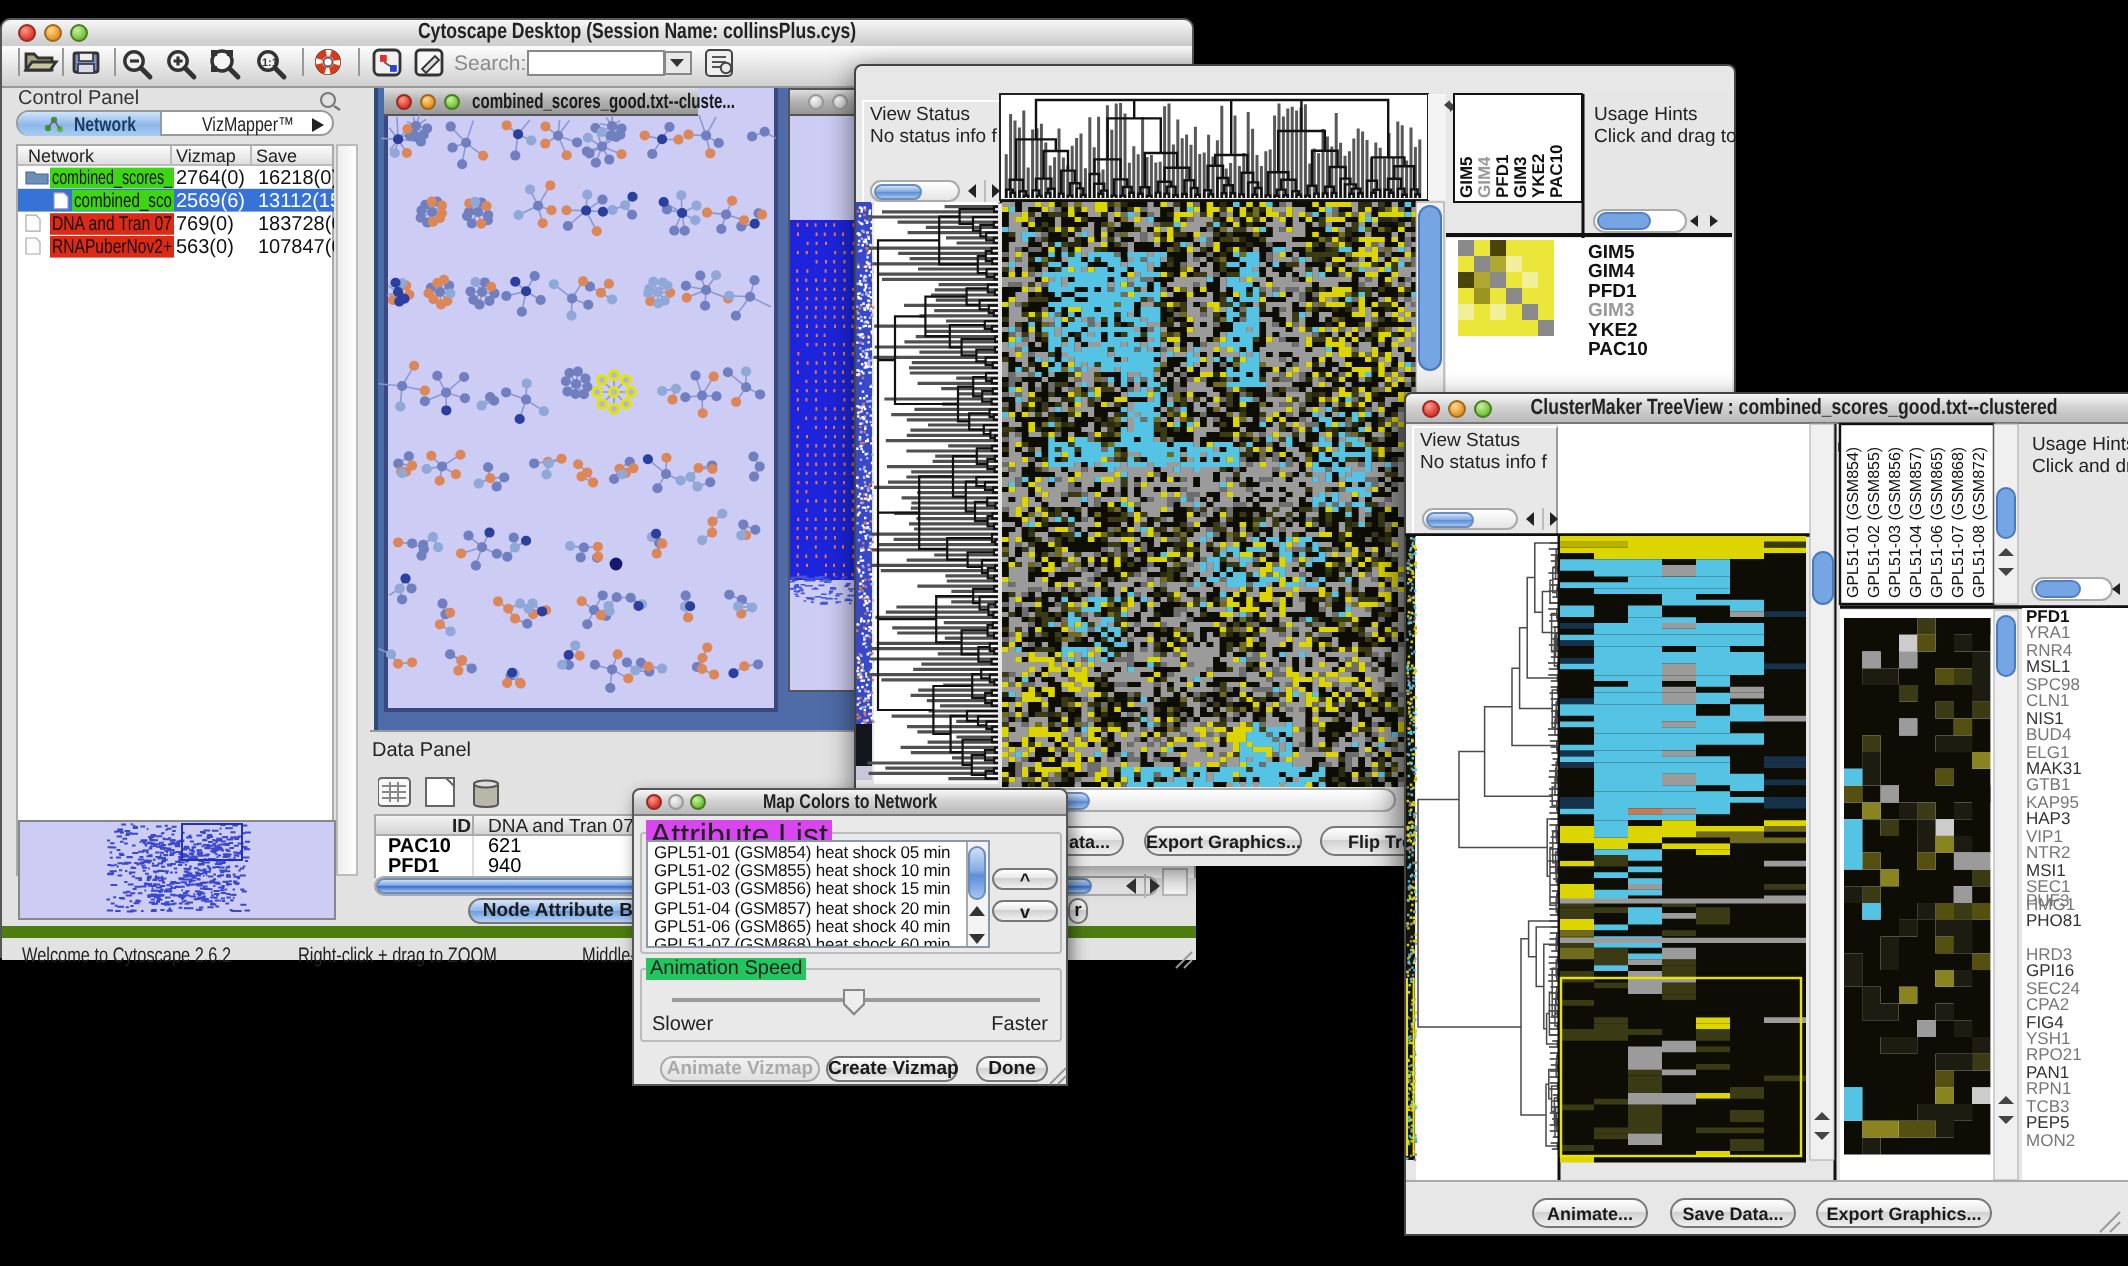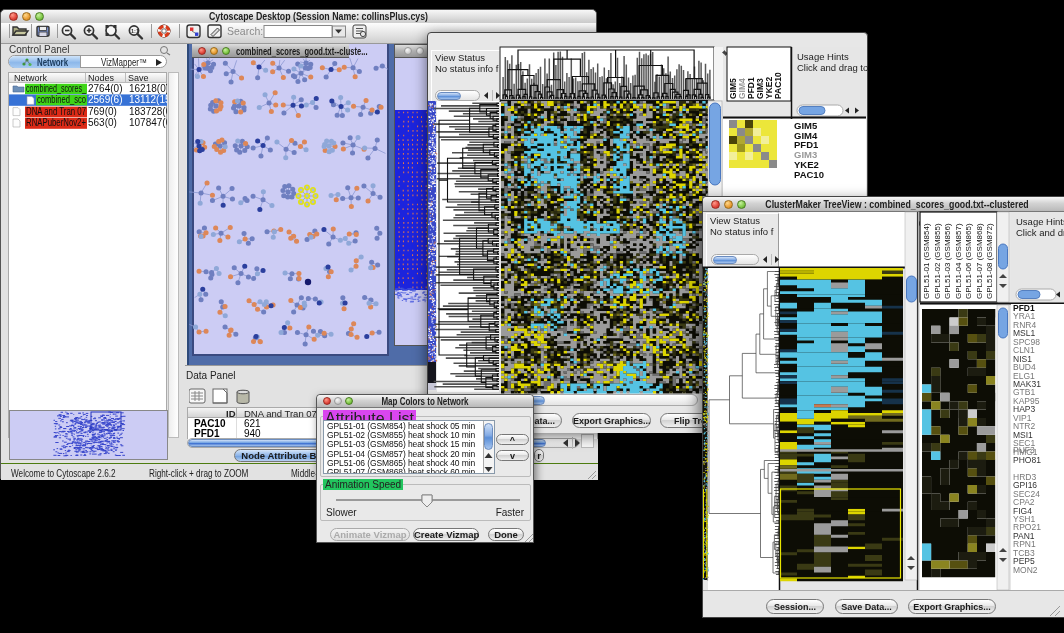--- a/index.html
+++ b/index.html
@@ -91,21 +91,21 @@
             <path d="M18 4l-3 4M18 4l3 4.5" stroke="#666" stroke-width="0.7"></path>
           </g>
    <text x="28" y="9.5" font-size="10" font-weight="bold" fill="#1a3a5c" textLength="31" lengthAdjust="spacingAndGlyphs">Network</text>
    <text x="92" y="9.5" font-size="10" fill="#222" textLength="46" lengthAdjust="spacingAndGlyphs">VizMapper™</text>
    <path d="M147 3l6 3.5-6 3.5z" fill="#222"></path>
         </svg>
   </div>
   <div class="abs" style="left:7px;top:28px;width:159px;height:366px;background:#fff;border:1px solid #aaa">
    <div class="abs" style="left:0;top:0;width:100%;height:9.5px;background:linear-gradient(#fcfcfc,#dedede);border-bottom:1px solid #bbb;font-size:9px;color:#222">
     <span style="position:absolute;left:5px">Network</span>
-          <span style="position:absolute;left:79px">Nodes</span>
+          <span style="position:absolute;left:79px">Vizmap</span>
           <span style="position:absolute;left:119px">Save</span>
     <div class="abs" style="left:76px;top:0;width:1px;height:9.5px;background:#bbb"></div>
     <div class="abs" style="left:116px;top:0;width:1px;height:9.5px;background:#bbb"></div>
    </div>
    <svg width="158" height="60" style="top:10px">
     <g font-size="10" fill="#111">
      <path d="M4 3v6h11v-5h-6l-1-1z" fill="#6c8fb8" stroke="#4a6a94" stroke-width="0.6"></path>
      <rect x="16" y="0.8" width="62" height="10.4" fill="#3fd517"></rect>
      <text x="17" y="9" textLength="60" lengthAdjust="spacingAndGlyphs">combined_scores_</text>
             <text x="79" y="9">2764(0)</text>
@@ -202,21 +202,21 @@
   <div class="thumb" style="left:3px;top:73px;width:358px;height:8px;background:linear-gradient(#cfe0f7,#76a5e3 45%,#3b6fd0 55%,#a7c5ee)"></div>
   <svg width="36" height="12" style="left:376px;top:71px">
         <path d="M7 2l-5 4 5 4z" fill="#333"></path>
         <path d="M14 2l5 4-5 4z" fill="#333"></path>
         <path d="M11.5 0v12" stroke="#bbb"></path>
       </svg>
   <div class="abs" style="left:396px;top:68px;width:13px;height:14px;background:#f8f8f8;border:1px solid #bbb"></div>
   <div class="btn" style="left:49px;top:83px;width:112px;height:13px;line-height:12px;background:linear-gradient(#d6e6fa,#8db4e8 50%,#6b9dde 51%,#b8d2f2);font-size:9.5px">Node Attribute Brows</div>
   <div class="btn" style="left:349px;top:83px;width:10px;height:13px;line-height:12px;font-size:9.5px">r</div>
  </div>
- <div class="abs" style="left:0;top:453px;width:597px;height:17px;background:#e2e2e2;border-top:1px solid #4d7c0f;font-size:10.5px;color:#222">
+ <div class="abs" style="left:0;top:453px;width:597px;height:17px;background:#e2e2e2;border-top:6px solid #4d7c0f;font-size:10.5px;color:#222">
   <span style="position:absolute;left:10px;top:3px;transform:scaleX(0.78);transform-origin:0 0;white-space:nowrap">Welcome to Cytoscape 2.6.2</span>
   <span style="position:absolute;left:148px;top:3px;transform:scaleX(0.78);transform-origin:0 0;white-space:nowrap">Right-click + drag  to  ZOOM</span>
   <span style="position:absolute;left:290px;top:3px;transform:scaleX(0.78);transform-origin:0 0;white-space:nowrap">Middle-</span>
   <svg width="10" height="10" style="left:586px;top:6px">
         <path d="M9 1L1 9M9 5L5 9" stroke="#999" stroke-width="1"></path>
       </svg>
  </div>
 </div>
 
 <div class="abs" style="left:427px;top:32px;width:441px;height:401px;background:#e7e7e7;border:1px solid #444;border-radius:4px 4px 0 0;box-shadow:0 3px 14px rgba(0,0,0,0.55)">
@@ -439,21 +439,21 @@
     <div style="position:absolute;left:2px;top:201.6px;font-size:8.5px;color:#333;font-weight:normal">FIG4</div>
     <div style="position:absolute;left:2px;top:210px;font-size:8.5px;color:#777;font-weight:normal">YSH1</div>
     <div style="position:absolute;left:2px;top:218.4px;font-size:8.5px;color:#777;font-weight:normal">RPO21</div>
     <div style="position:absolute;left:2px;top:226.9px;font-size:8.5px;color:#333;font-weight:normal">PAN1</div>
     <div style="position:absolute;left:2px;top:235.3px;font-size:8.5px;color:#777;font-weight:normal">RPN1</div>
     <div style="position:absolute;left:2px;top:243.8px;font-size:8.5px;color:#777;font-weight:normal">TCB3</div>
     <div style="position:absolute;left:2px;top:252.2px;font-size:8.5px;color:#333;font-weight:normal">PEP5</div>
     <div style="position:absolute;left:2px;top:260.6px;font-size:8.5px;color:#777;font-weight:normal">MON2</div>
   </div>
 <div class="abs" style="left:703px;top:590px;width:361px;height:27px;background:#e7e7e7;border-top:1px solid #aaa">
- <div class="btn" style="left:63px;top:8px;width:58px;height:15px;line-height:14px;font-size:9px">Session...</div>
+ <div class="btn" style="left:63px;top:8px;width:58px;height:15px;line-height:14px;font-size:9px">Animate...</div>
  <div class="btn" style="left:132px;top:8px;width:63px;height:15px;line-height:14px;font-size:9px">Save Data...</div>
  <div class="btn" style="left:205px;top:8px;width:88px;height:15px;line-height:14px;font-size:9px">Export Graphics...</div>
  <svg width="12" height="12" style="left:346px;top:14px">
       <path d="M11 1L1 11M11 6L6 11" stroke="#999" stroke-width="1"></path>
     </svg>
 </div>
 
 <div class="abs" style="left:316px;top:394px;width:218px;height:149px;background:#e9e9e9;border:1px solid #555;border-radius:4px 4px 0 0;box-shadow:2px 3px 8px rgba(0,0,0,0.5)">
  <div class="tbar" style="position:absolute;left:0;top:0;width:100%;height:13px;border-radius:4px 4px 0 0">
   <div class="lt red" style="left:6px;top:2px;width:8px;height:8px"></div>

